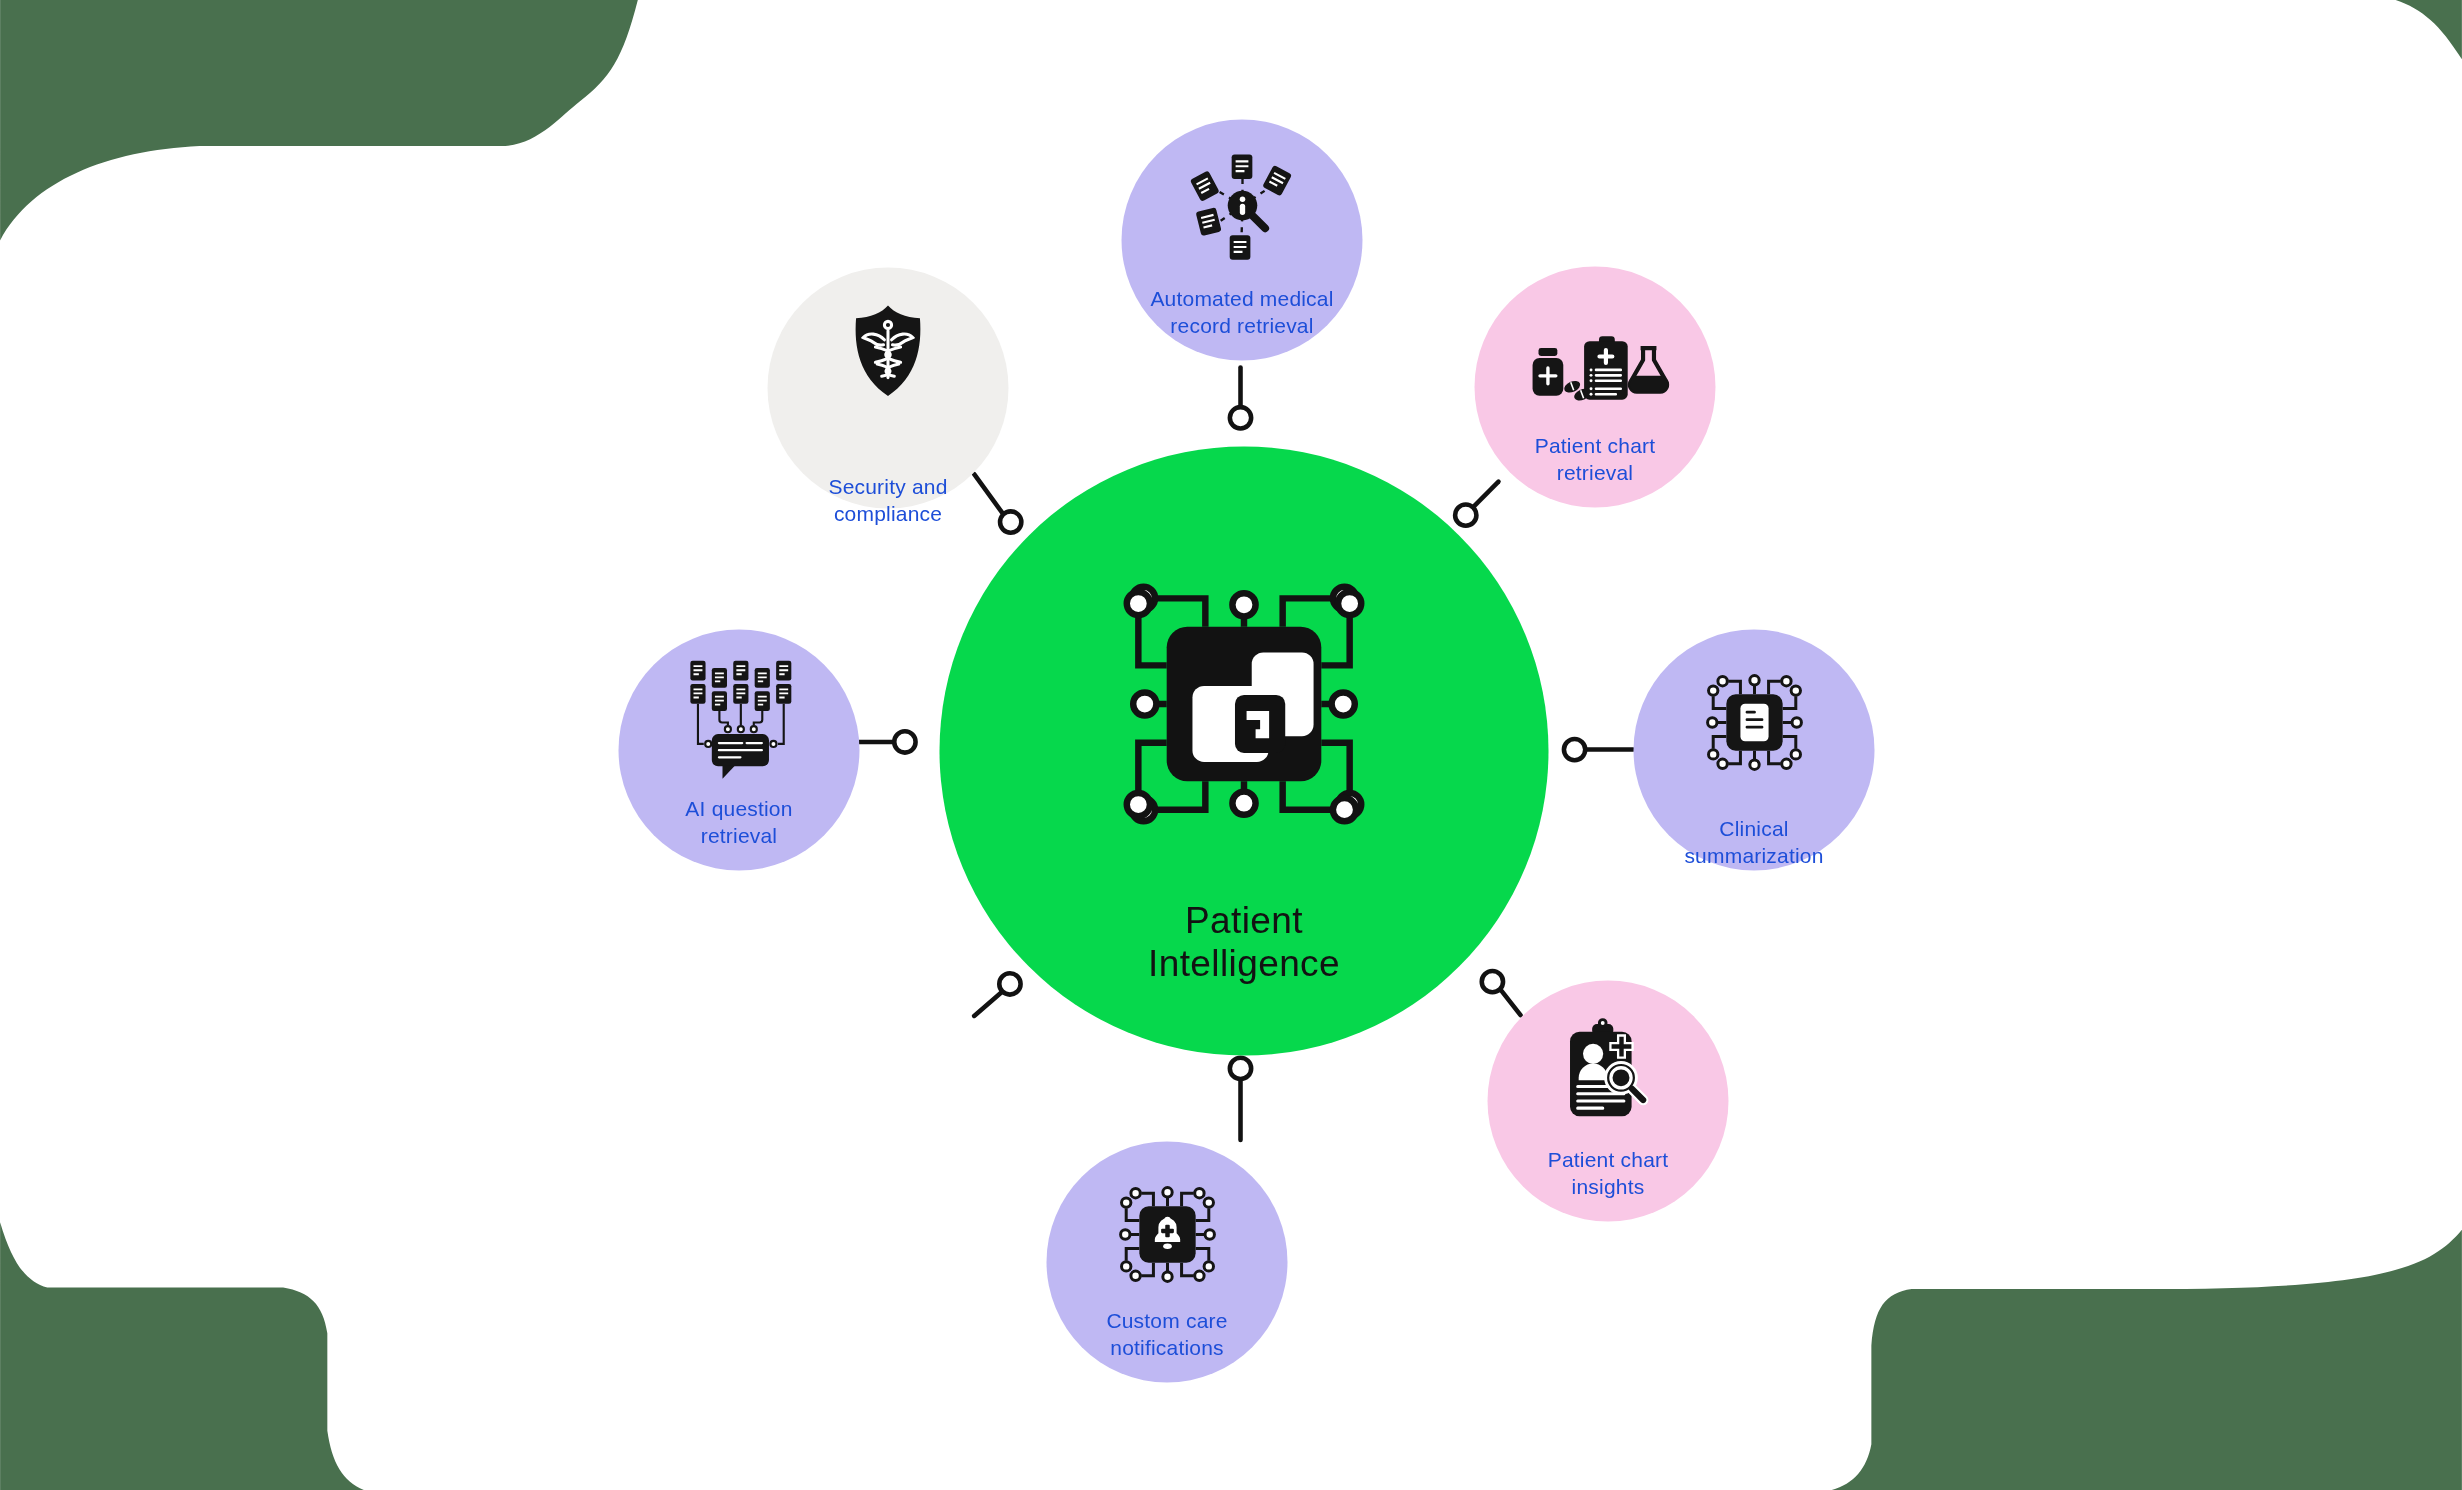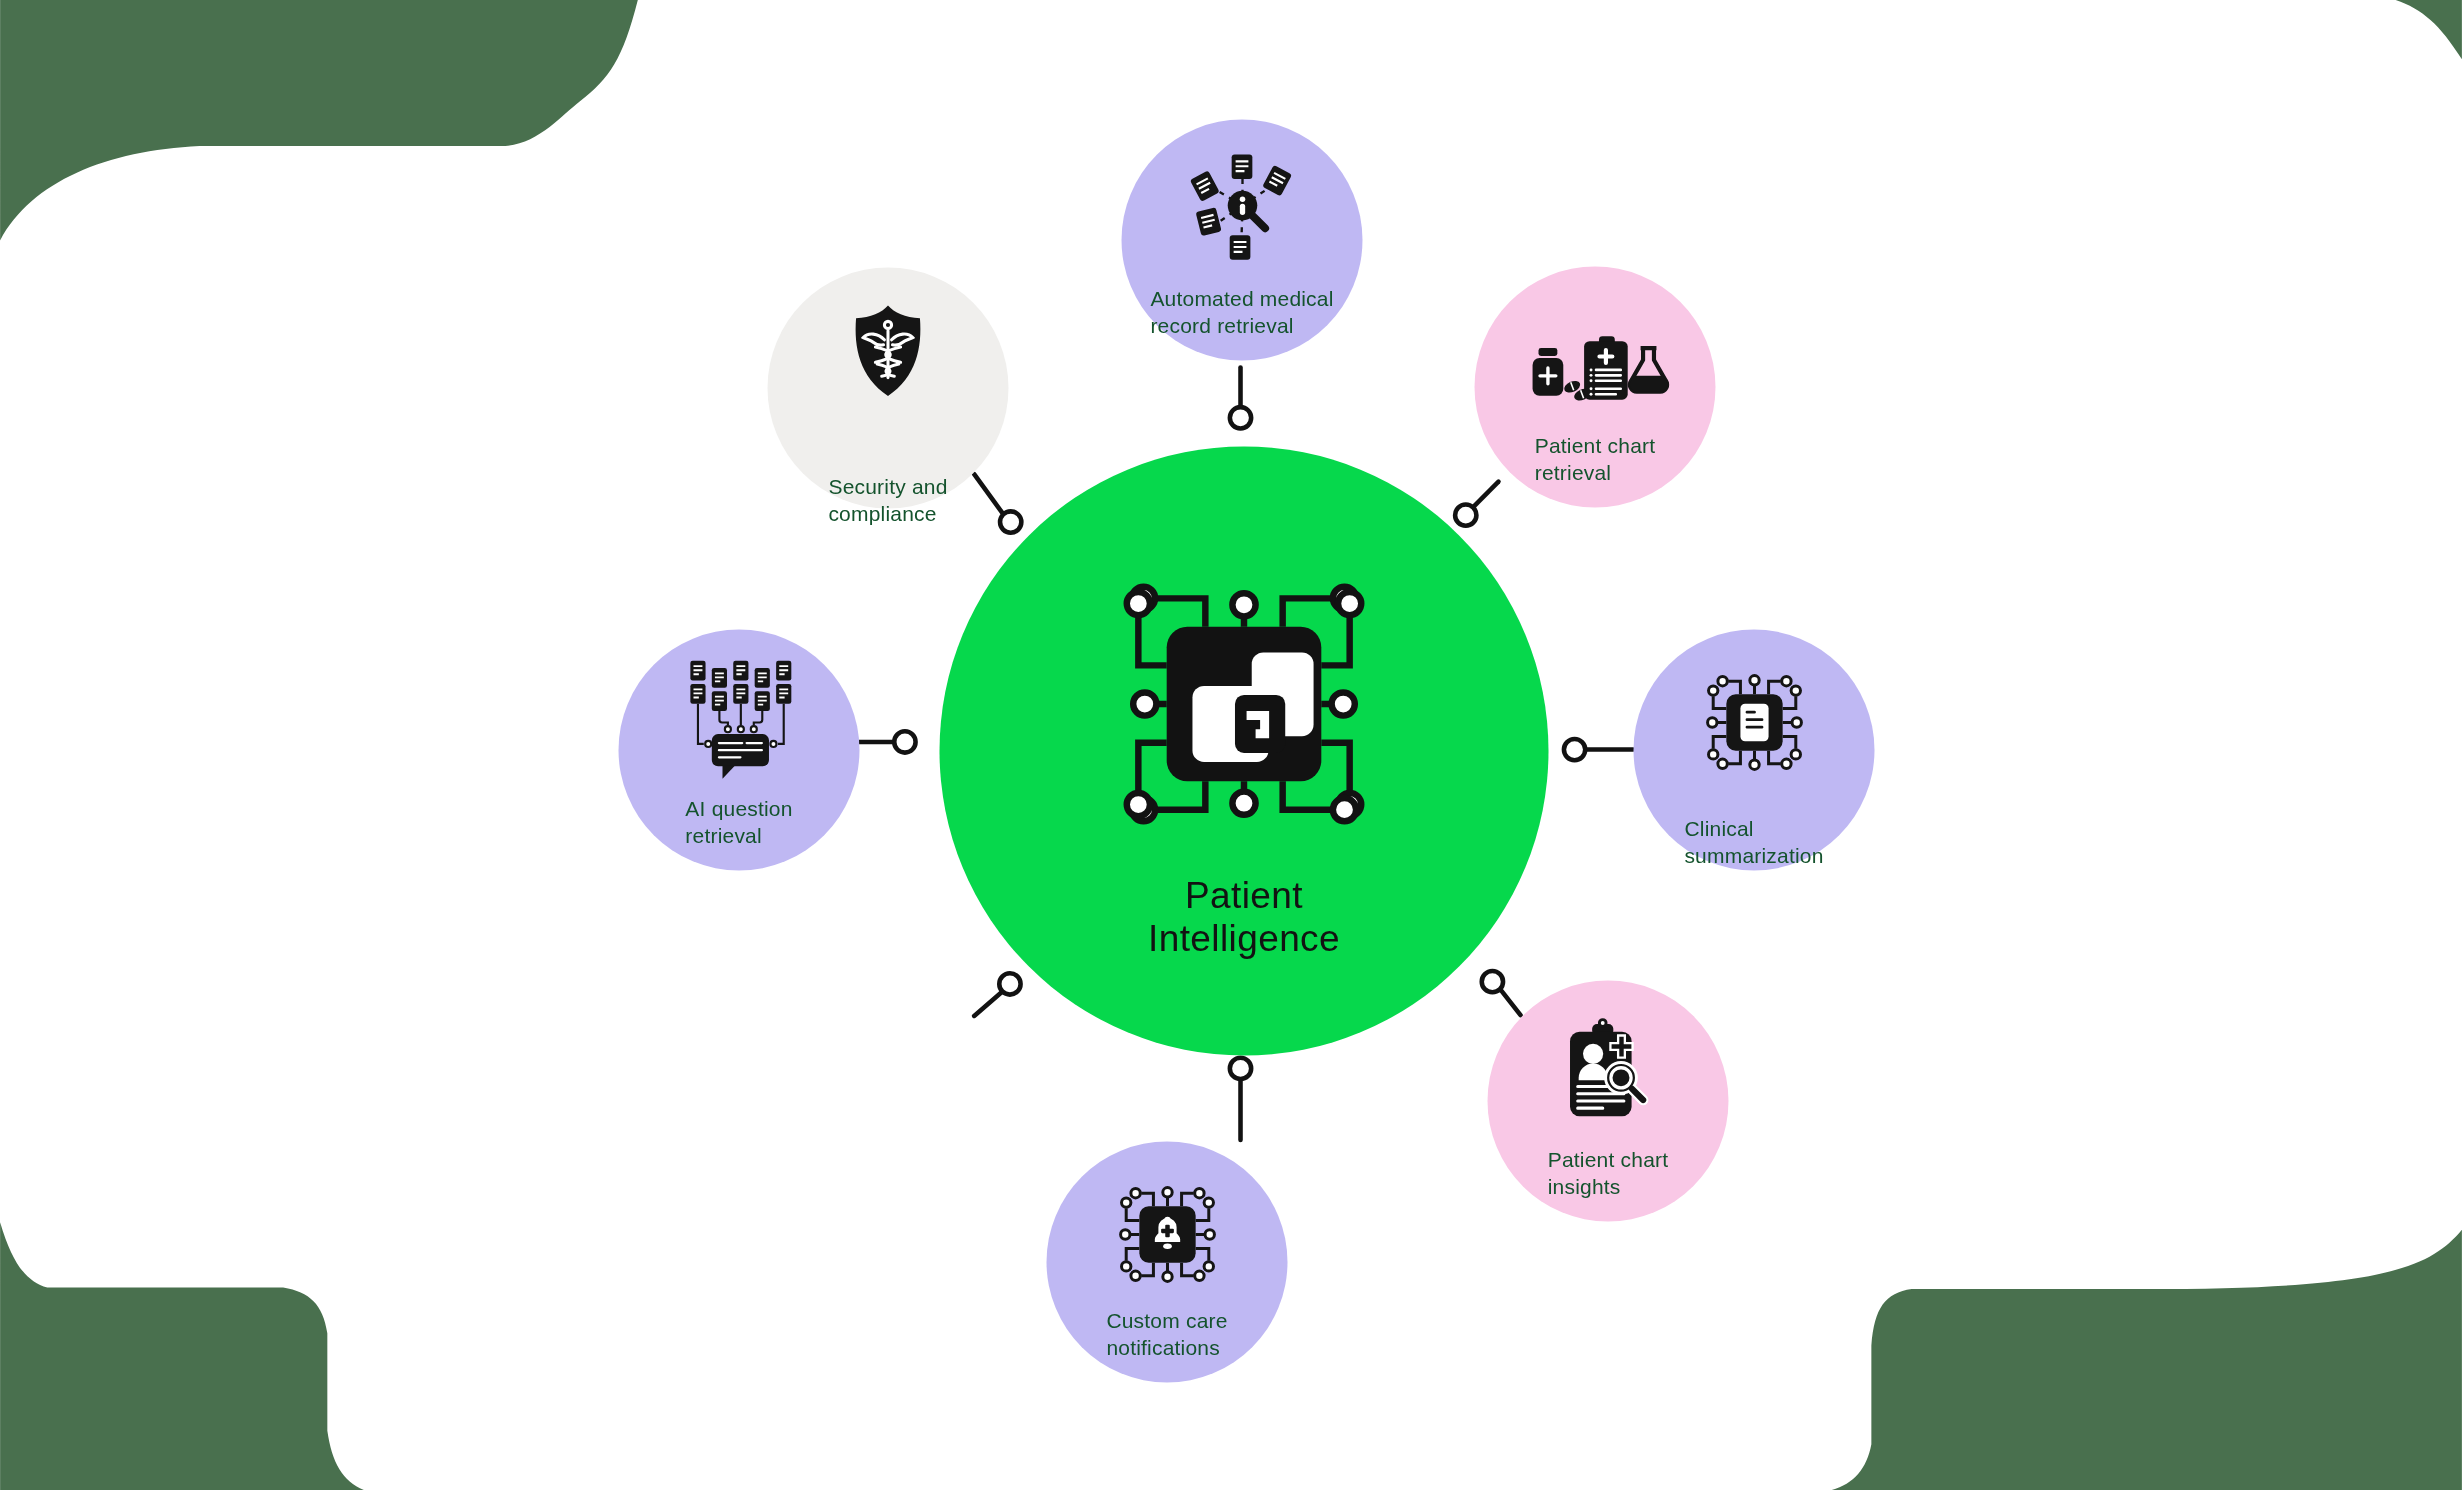--- a/index.html
+++ b/index.html
@@ -13,34 +13,34 @@
   svg{display:block;}
   .bg-svg,.conn-svg{position:absolute;left:0;top:0;pointer-events:none;}
   
   .hub{
     position:absolute;left:1244px;top:751px;width:609px;height:609px;
     transform:translate(-50%,-50%);border-radius:50%;
     display:flex;flex-direction:column;align-items:center;
     padding-top:90px;box-sizing:border-box;
   }
   .hub-title{
-    margin-top:3px;text-align:center;color:#121212;
+    margin-top:28px;text-align:center;color:#121212;
     font-size:37px;line-height:1.16;font-weight:500;letter-spacing:0.4px;
   }
   .hub-title span{display:block;}
   
   .sat{
     position:absolute;width:241px;height:241px;border-radius:50%;
     transform:translate(-50%,-50%);
     display:flex;flex-direction:column;align-items:center;justify-content:flex-start;
     box-sizing:border-box;
   }
   .sat-icon{display:flex;align-items:center;justify-content:center;height:128px;margin-top:29px;}
   .sat-label{
-    margin-top:7.6px;color:#14532d;
+    margin-top:7.6px;text-align:center;color:#1d4ed8;
     font-size:21px;line-height:1.3;font-weight:500;letter-spacing:0.2px;
   }
   .sat-label span{display:block;}
 </style>
 </head>
 <body>
 
 <div class="stage">
 
   <svg class="bg-svg" width="2462" height="1490" viewBox="0 0 3235 1958">

